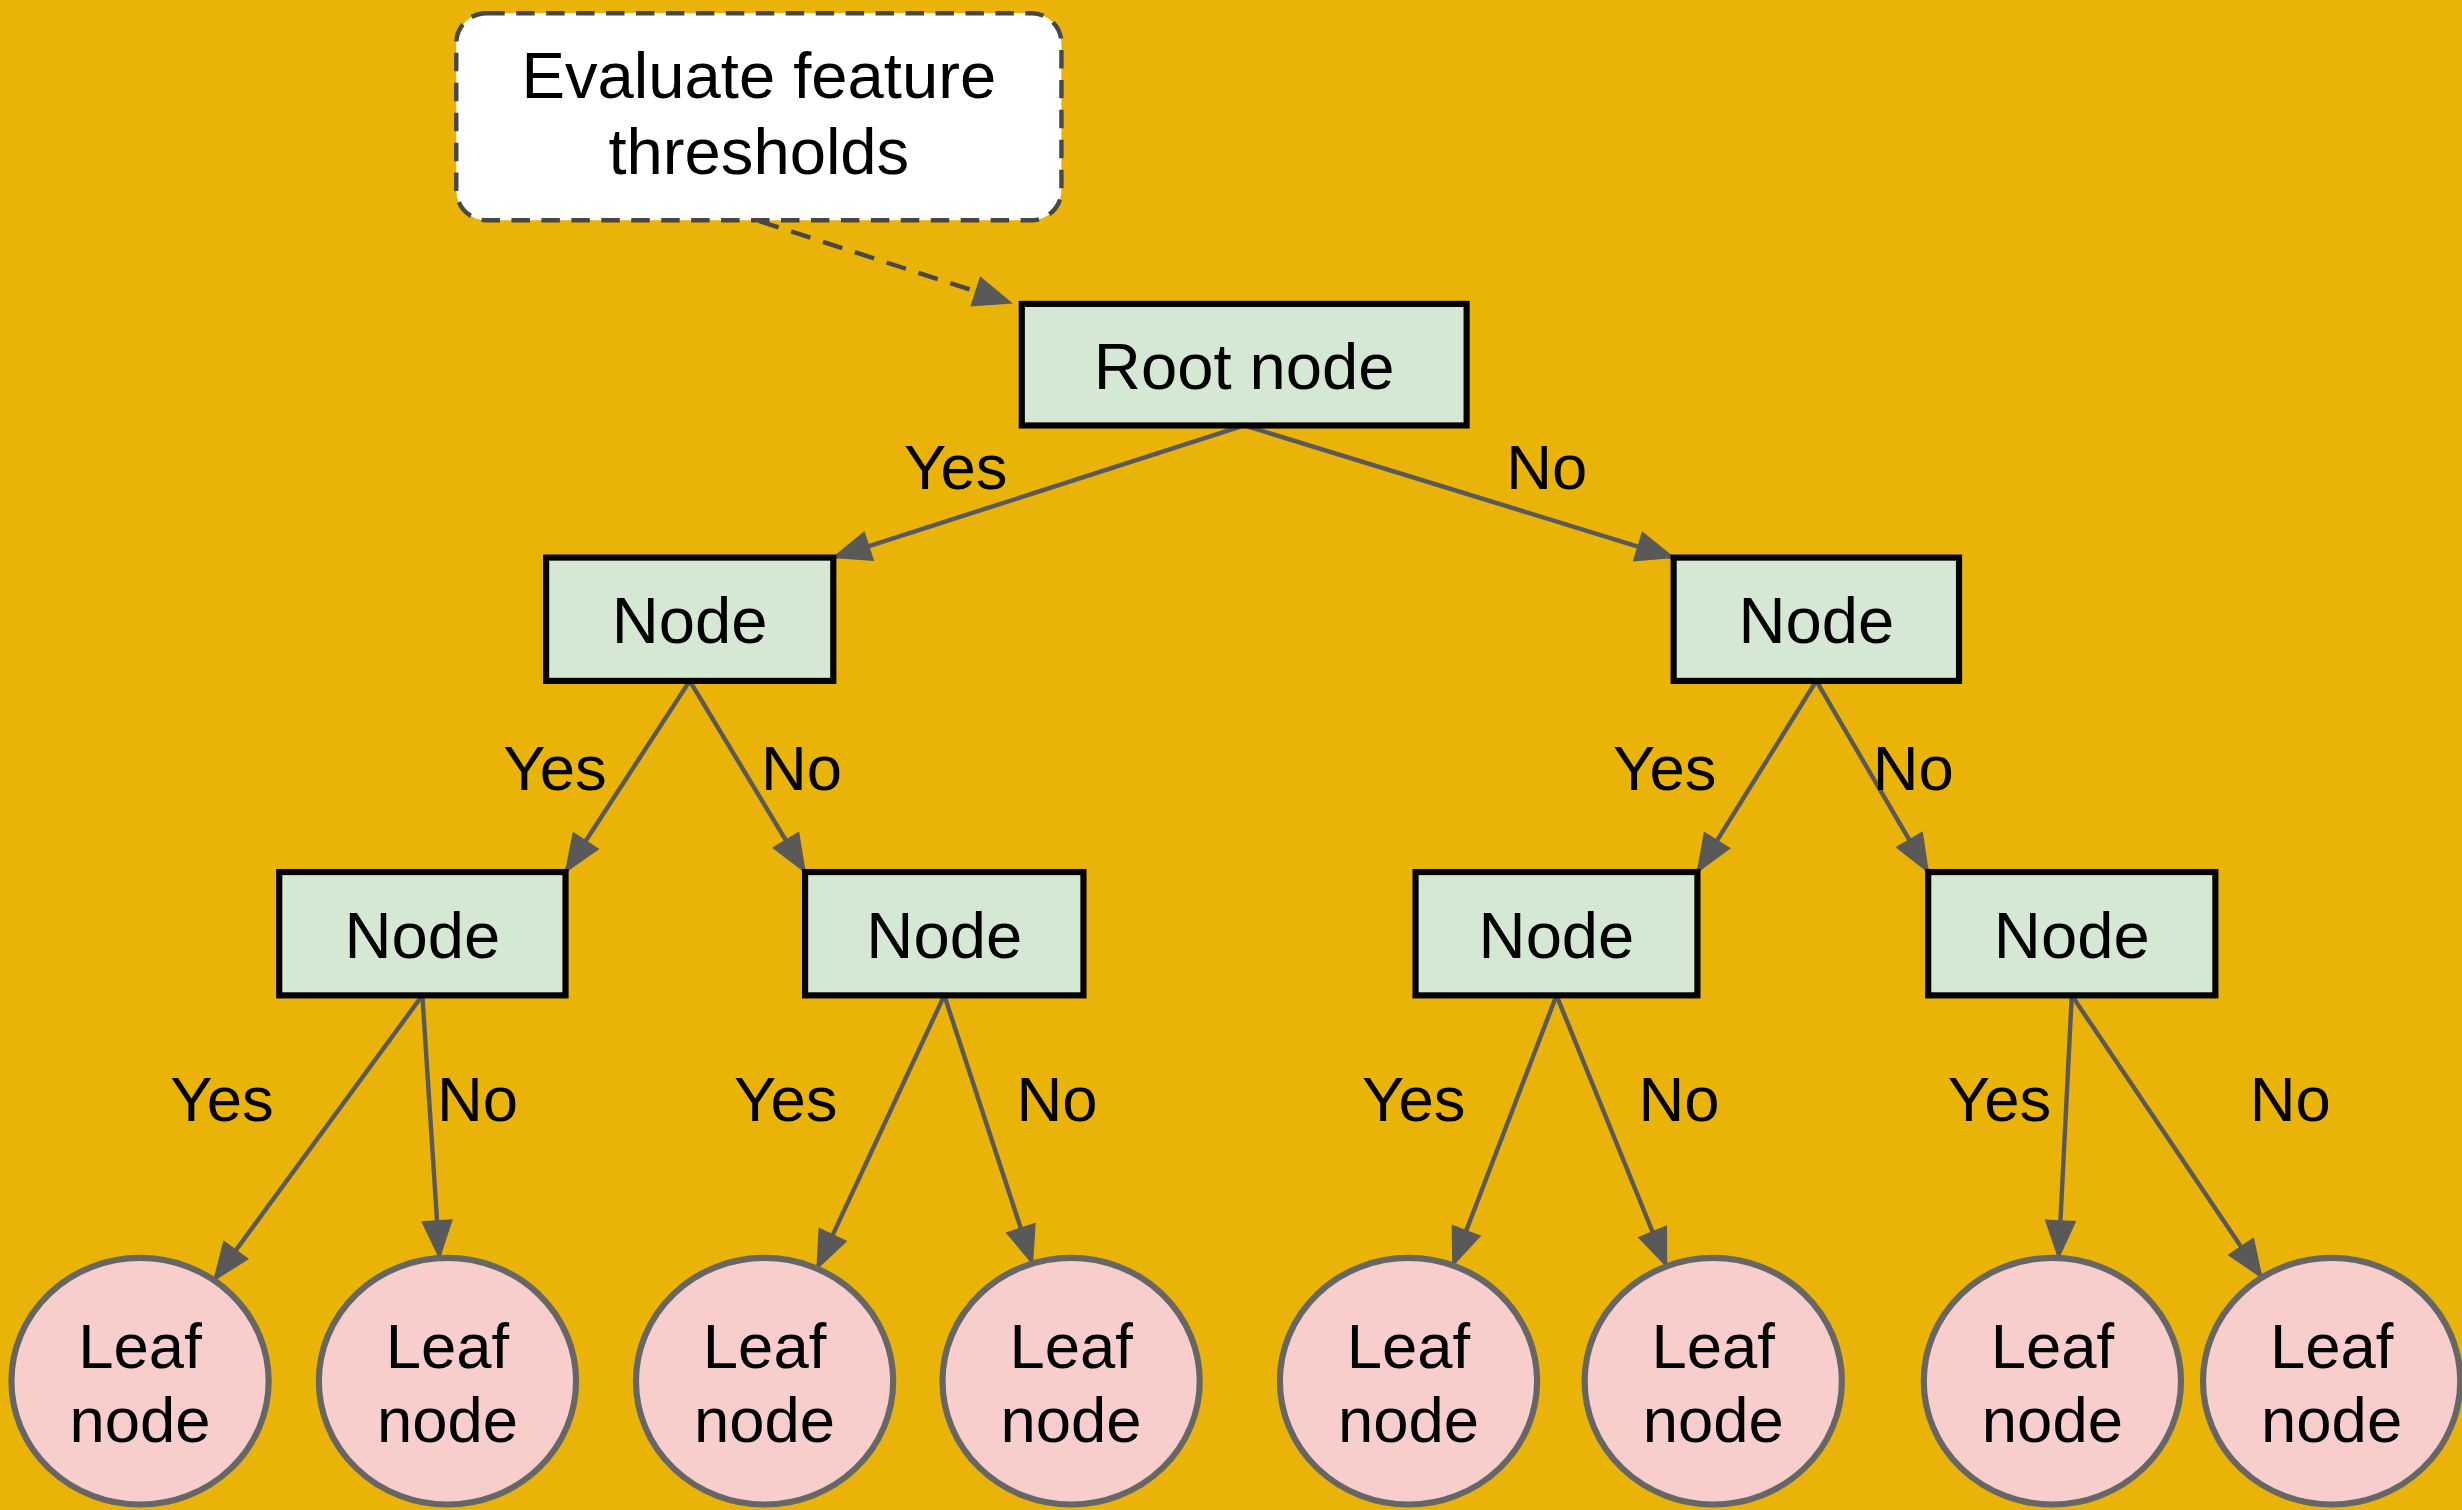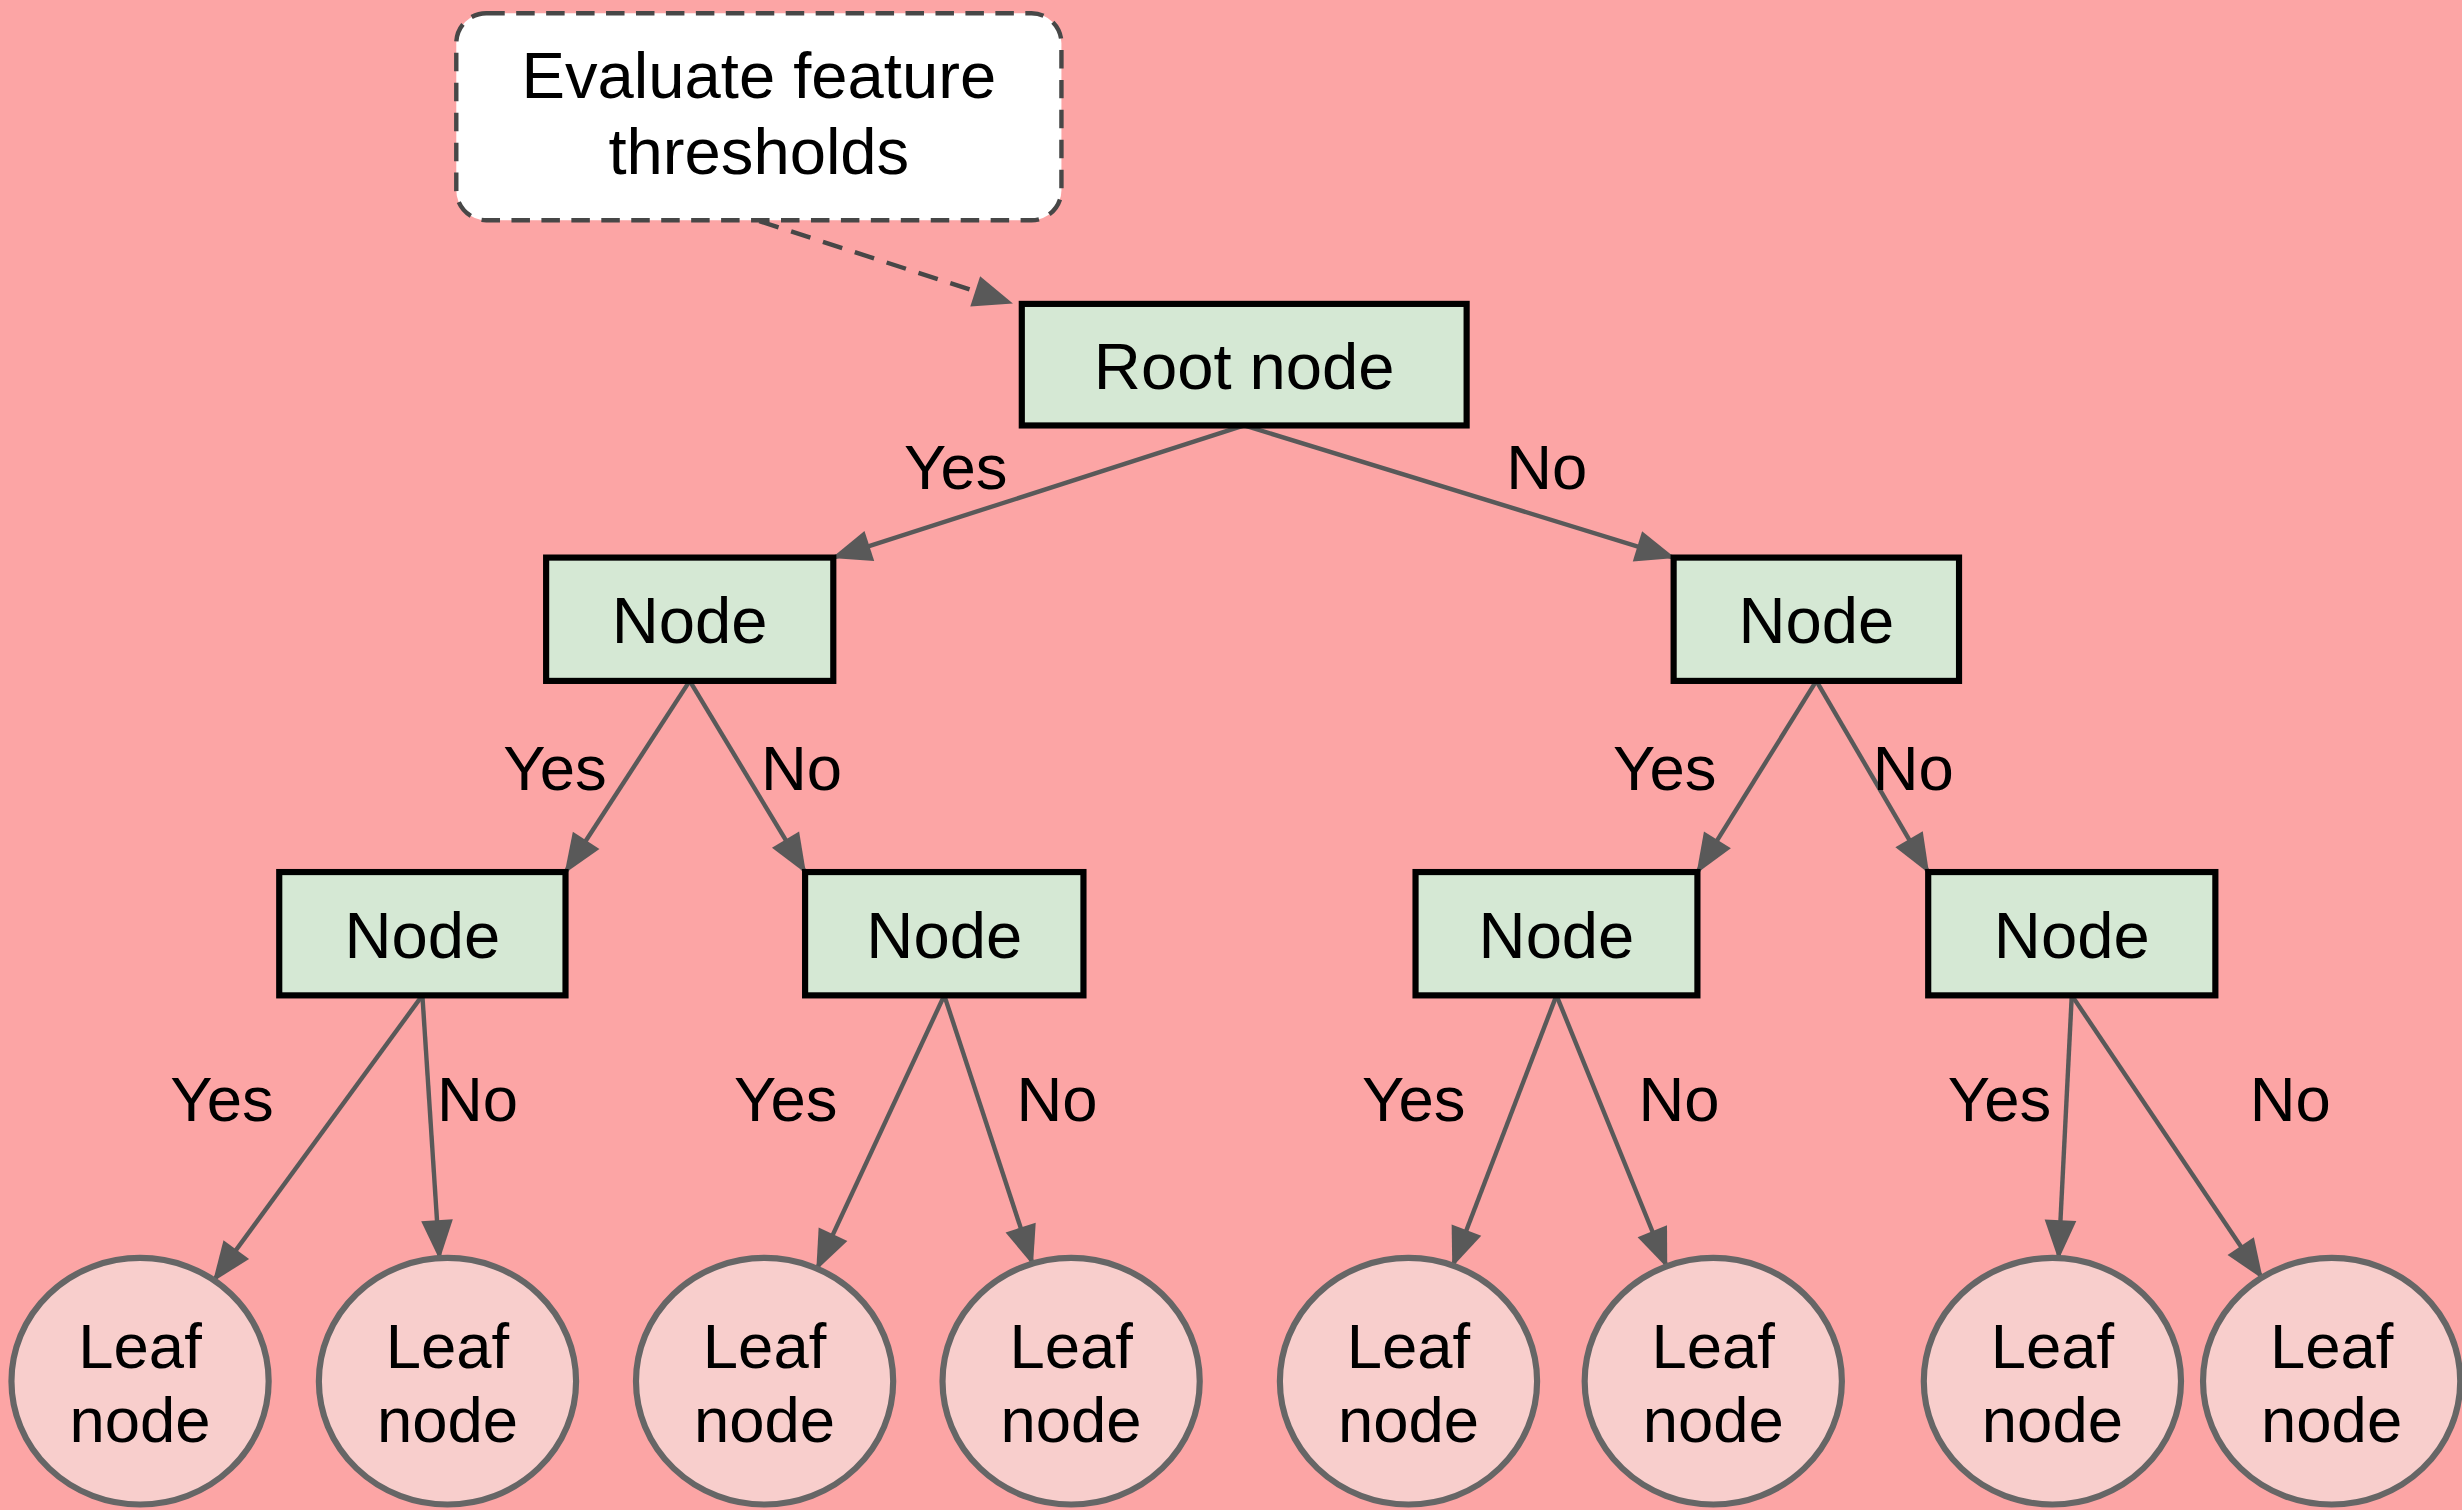--- a/index.html
+++ b/index.html
@@ -1,16 +1,16 @@
 <!DOCTYPE html>
 <html style="font-size:14px"><head>
 <meta charset="utf-8">
 <style>
   html, body { margin: 0; padding: 0; background: #ffffff; }
-  .canvas { width: 100%; background: #fca5a5; }
+  .canvas { width: 100%; background: #eab308; }
   svg { display: block; width: 100%; height: auto; }
   svg text {
     font-family: "Liberation Sans", sans-serif;
     fill: #000000;
     user-select: none;
   }
 </style>
 </head>
 <body>
 

